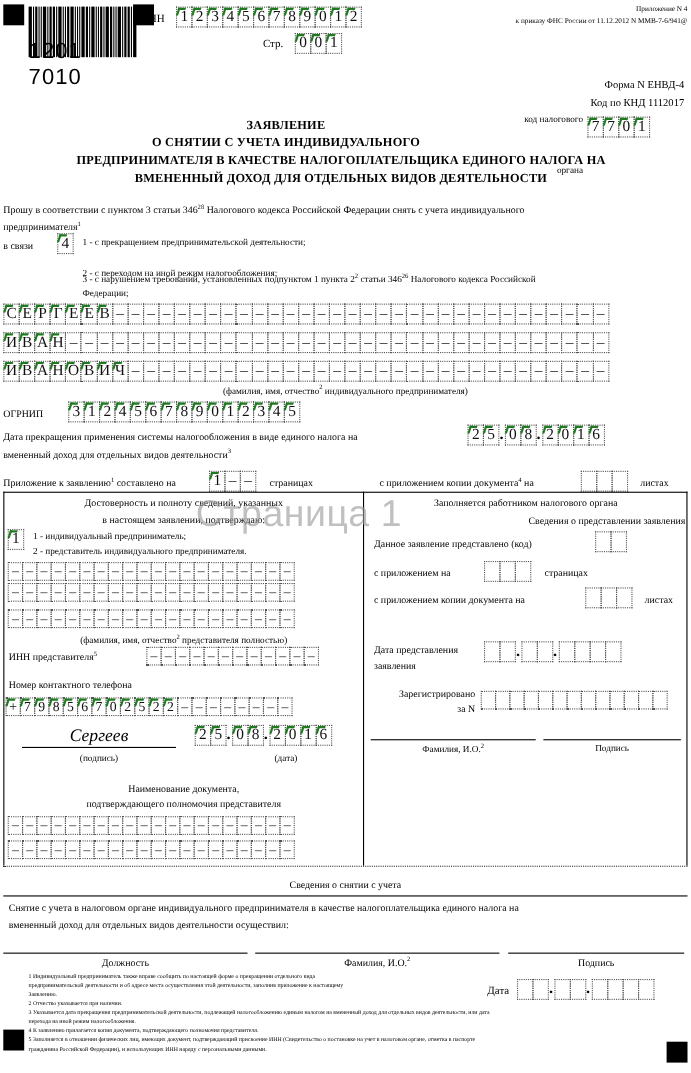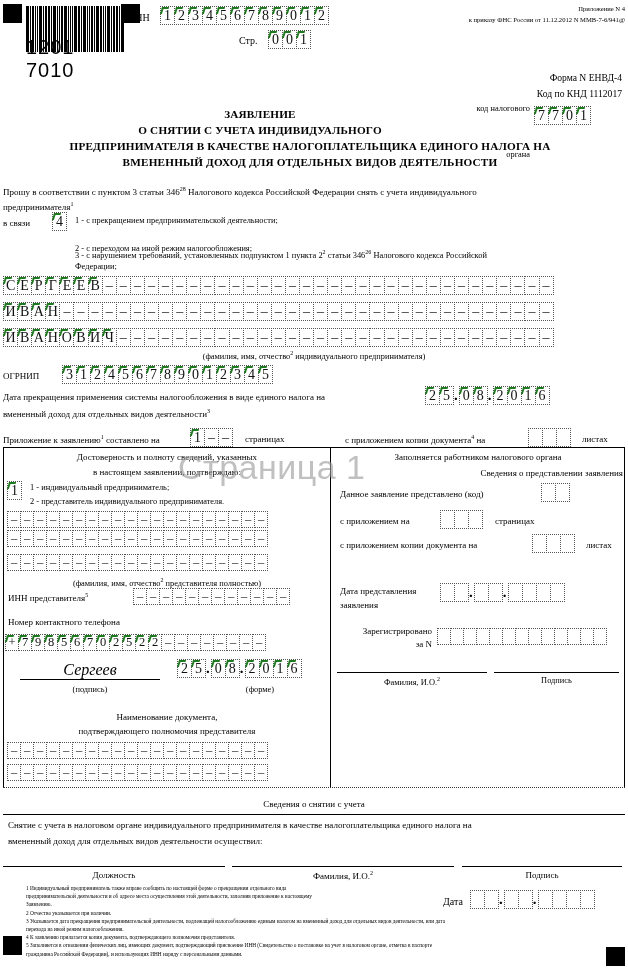--- a/index.html
+++ b/index.html
@@ -503,21 +503,21 @@
         <div class="cell filled"><span class="tick"></span>8</div>
       </div>
     <span class="dot">.</span>
     <div class="cells">
         <div class="cell filled"><span class="tick"></span>2</div>
         <div class="cell filled"><span class="tick"></span>0</div>
         <div class="cell filled"><span class="tick"></span>1</div>
         <div class="cell filled"><span class="tick"></span>6</div>
       </div>
   </div>
-  <div class="abs c lbl" style="left:200px;top:685px;width:120px;">(форме)</div>
+  <div class="abs c lbl" style="left:200px;top:685px;width:120px;">(дата)</div>
 
   <div class="abs c b lbl9" style="left:6px;top:712px;width:322px;">Наименование документа,</div>
   <div class="abs c b lbl9" style="left:6px;top:726px;width:322px;">подтверждающего полномочия представителя</div>
   <div class="abs cells small" style="left:7px;top:742px;">
       <div class="cell dash"></div>
       <div class="cell dash"></div>
       <div class="cell dash"></div>
       <div class="cell dash"></div>
       <div class="cell dash"></div>
       <div class="cell dash"></div>

